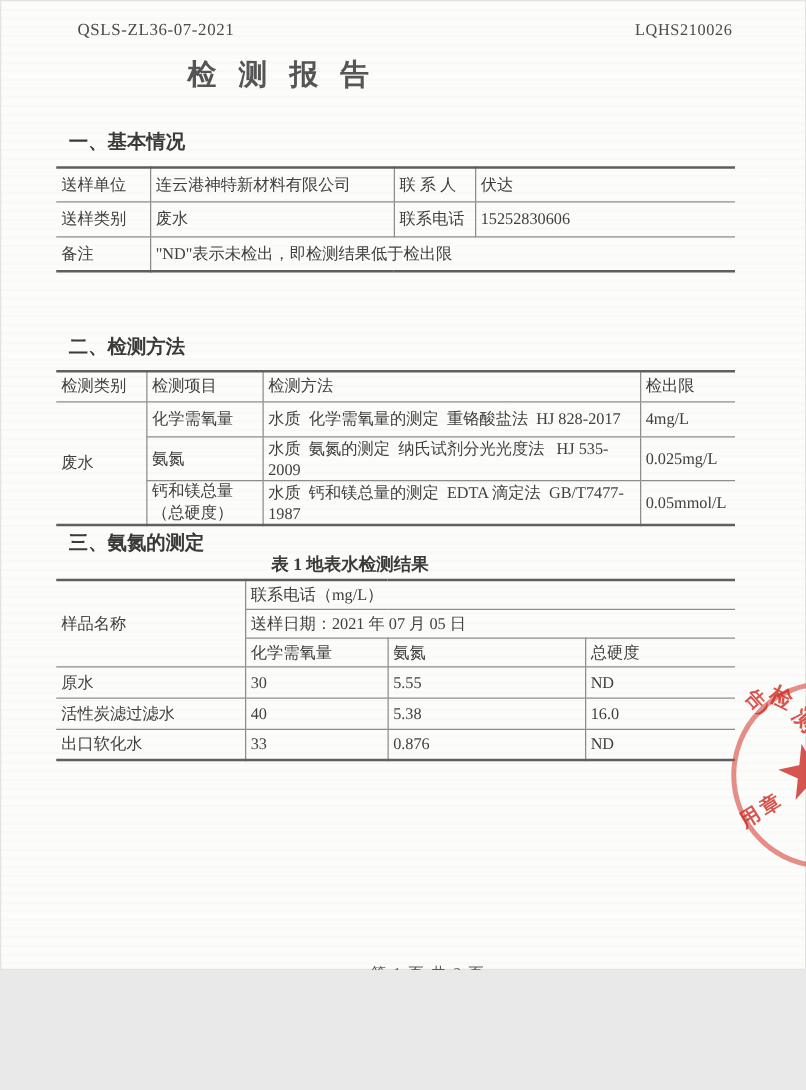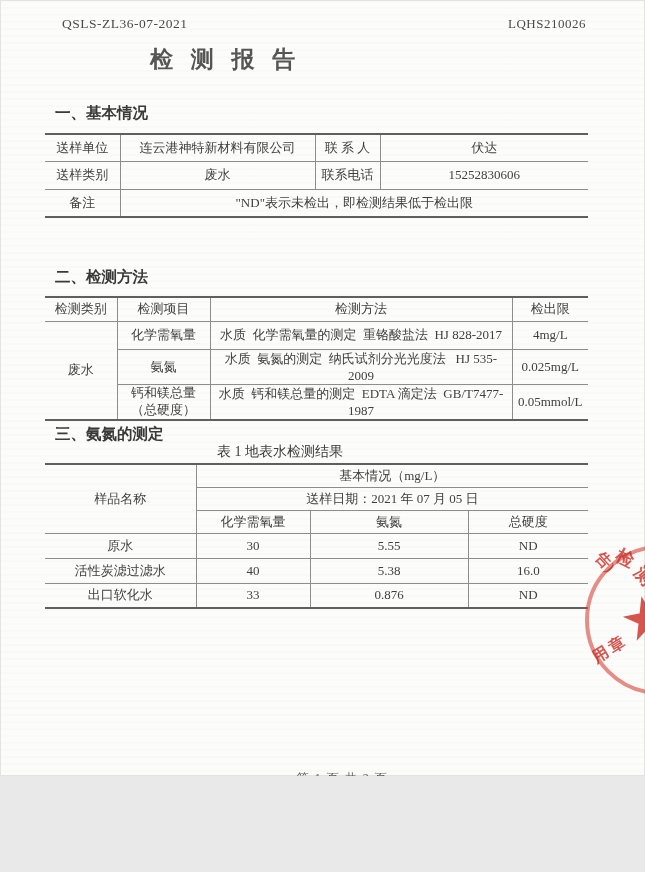--- a/index.html
+++ b/index.html
@@ -14,25 +14,25 @@
     box-shadow:inset 0 0 0 1px #e3e3e0;
     padding-left:24px;
   }
   .doc-code { position:absolute; left:62px; top:16px; font-size:13.5px; color:#4a4a4a; letter-spacing:0.5px; }
   .report-no { position:absolute; left:508px; top:16px; font-size:13px; color:#4a4a4a; letter-spacing:0.5px; }
   .title { position:absolute; left:150px; top:44px; width:300px; text-align:left;
            font-size:23px; font-weight:600; color:#555; letter-spacing:6px; }
   .sec-heading { position:absolute; left:55px; font-size:15.5px; font-weight:bold; color:#3a3a3a; }
   .h1 { top:103px;text-align:center; } .h2 { top:267px; } .h3 { top:424px; }
   .tbl-title { position:absolute; left:45px; top:443px; width:470px; text-align:center;
-               font-size:14px; font-weight:normal; color:#3a3a3a; }
+               font-size:14px; font-weight:bold; color:#3a3a3a; }
 
   table.rpt { position:absolute; left:45px; border-collapse:collapse; table-layout:fixed;
               border-top:2px solid #5f5f5f; border-bottom:2px solid #5f5f5f; }
-  table.rpt td { border:1px solid #8d8d8d; font-size:13px; text-align:center;
+  table.rpt td { border:1px solid #8d8d8d; font-size:13px; text-align:left;
                  padding:0 4px; color:#3f3f3f; overflow:hidden; }
   table.rpt tr td:first-child { border-left:none; }
   table.rpt tr td:last-child  { border-right:none; }
   table.rpt tr:first-child td { border-top:none; }
   table.rpt tr:last-child td  { border-bottom:none; }
   td.lft { text-align:left; padding-left:8px; }
   td.method { font-size:12.5px; white-space:pre-wrap; padding:0 2px; }
   td.pre { white-space:pre-line; line-height:1.3; }
   #t1 { top:133px; width:543px; }
   #t2 { top:296px; width:543px; }
@@ -130,21 +130,21 @@
   <table class="rpt" id="t3">
     <colgroup>
         <col style="width:151px">
         <col style="width:114px">
         <col style="width:158px">
         <col style="width:120px">
       </colgroup>
     <tbody>
         <tr style="height:23px">
       <td rowspan="3">样品名称</td>
-      <td colspan="3">基本情况（mg/L）</td>
+      <td colspan="3">联系电话（mg/L）</td>
     </tr>
     <tr style="height:23px">
       <td colspan="3">送样日期：2021 年 07 月 05 日</td>
     </tr>
     <tr style="height:23px">
       <td>化学需氧量</td>
       <td>氨氮</td>
       <td>总硬度</td>
     </tr>
     <tr style="height:25px">

